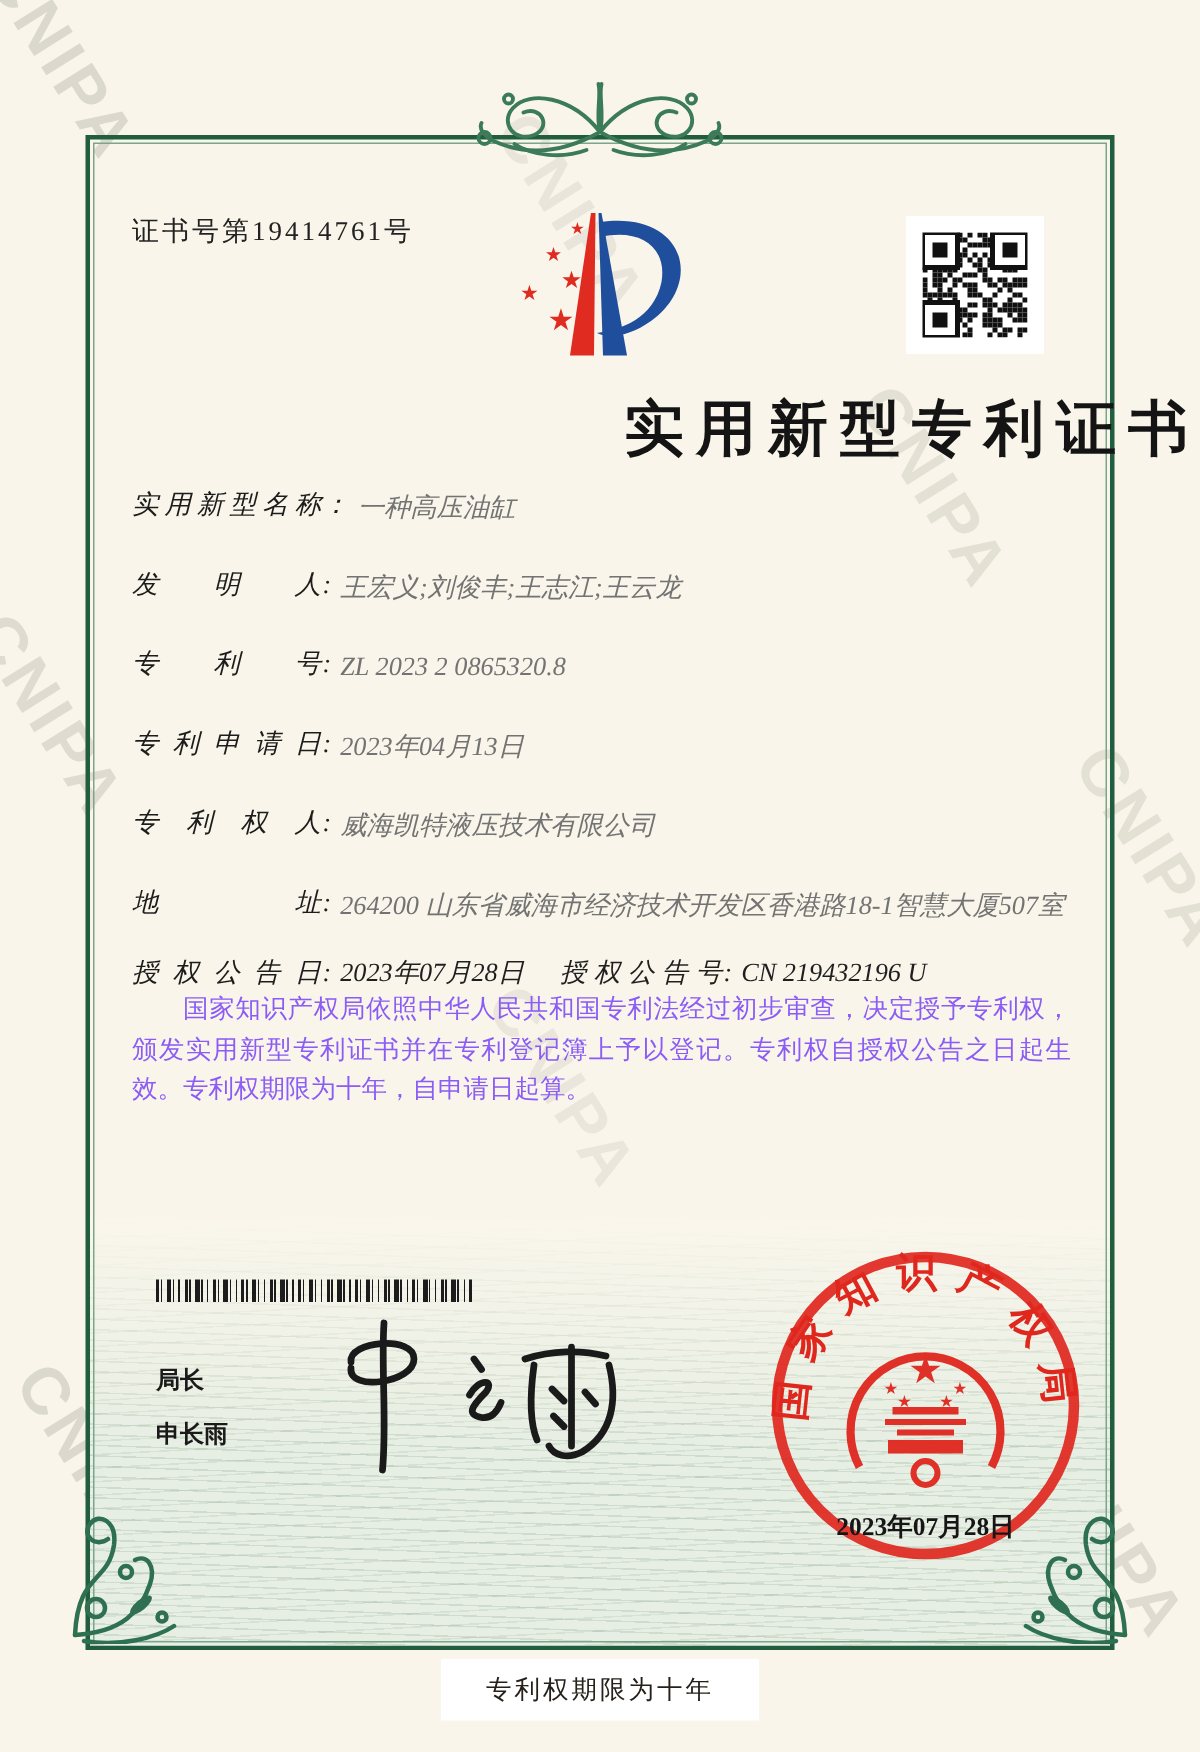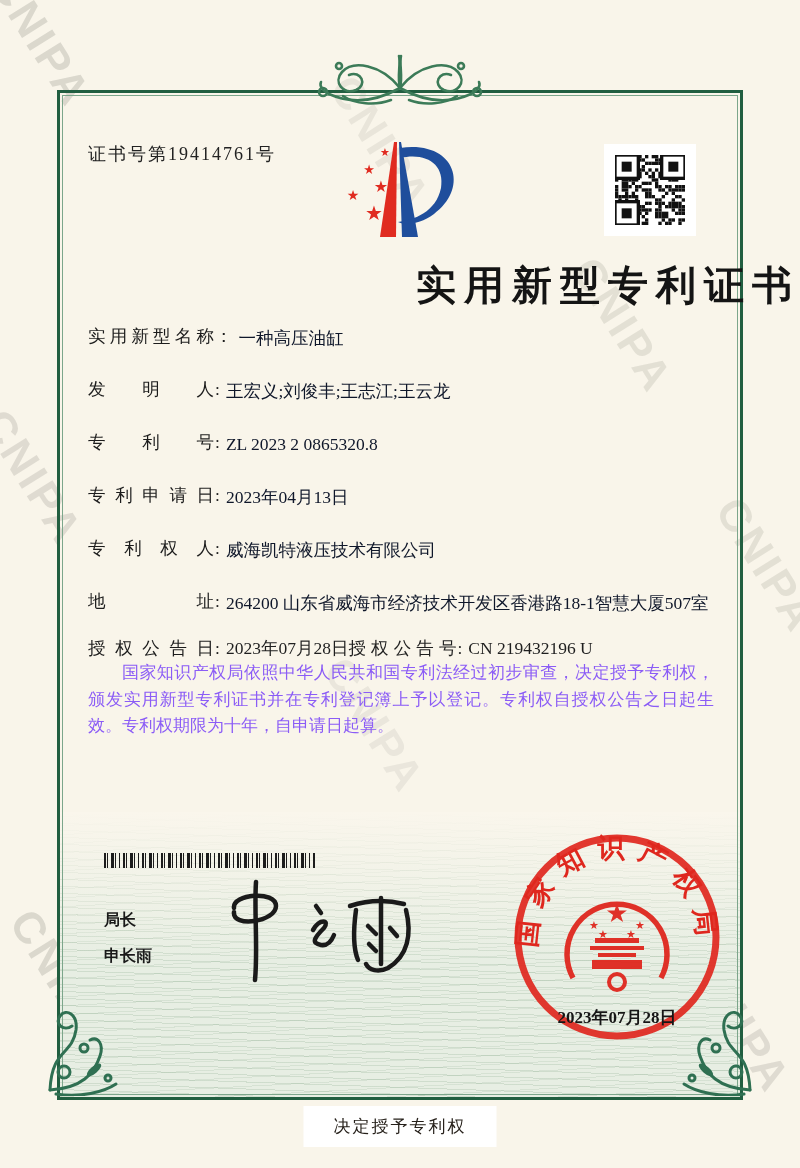--- a/index.html
+++ b/index.html
@@ -52,26 +52,26 @@
   .cert-no{position:absolute;left:88px;top:142px;font-size:18px;letter-spacing:2px;color:#222;}
   .logo{position:absolute;left:338px;top:136px;}
   .qr-box{position:absolute;left:604px;top:144px;width:92px;height:92px;background:#ffffff;}
   .qr-box svg{position:absolute;left:11px;top:11px;}
   .title{
     position:absolute;left:0;right:0;top:258px;text-align:right;
     font-size:40px;font-weight:bold;letter-spacing:8px;color:#141414;
   }
 
   .fields{position:absolute;left:88px;top:325px;width:626px;font-size:17.5px;}
-  .frow{display:flex;align-items:flex-start;margin-bottom:26px;line-height:22px;}
+  .frow{display:flex;align-items:flex-start;margin-bottom:26px;line-height:22px;font-style:italic;}
   .frow.addr{margin-bottom:20px;}
   .flabel{display:inline-block;width:126px;text-align:justify;text-align-last:justify;flex:0 0 126px;color:#1c1c1c;}
   .fsep{flex:0 0 auto;padding:0 6px 0 1px;}
-  .fvalue{flex:1;line-height:27px;color:#0f172a;}
-  .grant-row{display:flex;margin-bottom:0;}
+  .fvalue{flex:1;line-height:27px;color:#737373;}
+  .grant-row{display:flex;margin-bottom:0;gap:24px;}
   .grant-g{display:flex;}
   .grant-g .flabel2{display:inline-block;width:108px;text-align:justify;text-align-last:justify;}
   .grant-g2{}
 
   .paras{position:absolute;left:88px;top:660px;width:626px;font-size:17px;line-height:26.5px;text-align:justify;color:#8b5cf6;}
   .paras p{margin:0 0 10px 0;text-indent:2em;}
 
   .barcode{
     position:absolute;left:104px;top:853px;width:212px;height:15px;
     background:repeating-linear-gradient(90deg,
@@ -411,15 +411,15 @@
       <text x="93" y="108" font-size="11" text-anchor="middle">★</text>
       <text x="121" y="108" font-size="11" text-anchor="middle">★</text>
       <rect x="85" y="108" width="44" height="5"></rect>
       <rect x="80" y="116" width="54" height="4"></rect>
       <rect x="88" y="123" width="38" height="4"></rect>
       <rect x="82" y="130" width="50" height="9"></rect>
     </g>
     <text x="107" y="193" font-size="17" font-weight="bold" fill="#161616" text-anchor="middle">2023年07月28日</text>
   </svg>
 
-  <div class="footnote">决定授予专利权</div>
+  <div class="footnote">专利权期限为十年</div>
 
 </div>
 
 </body></html>

